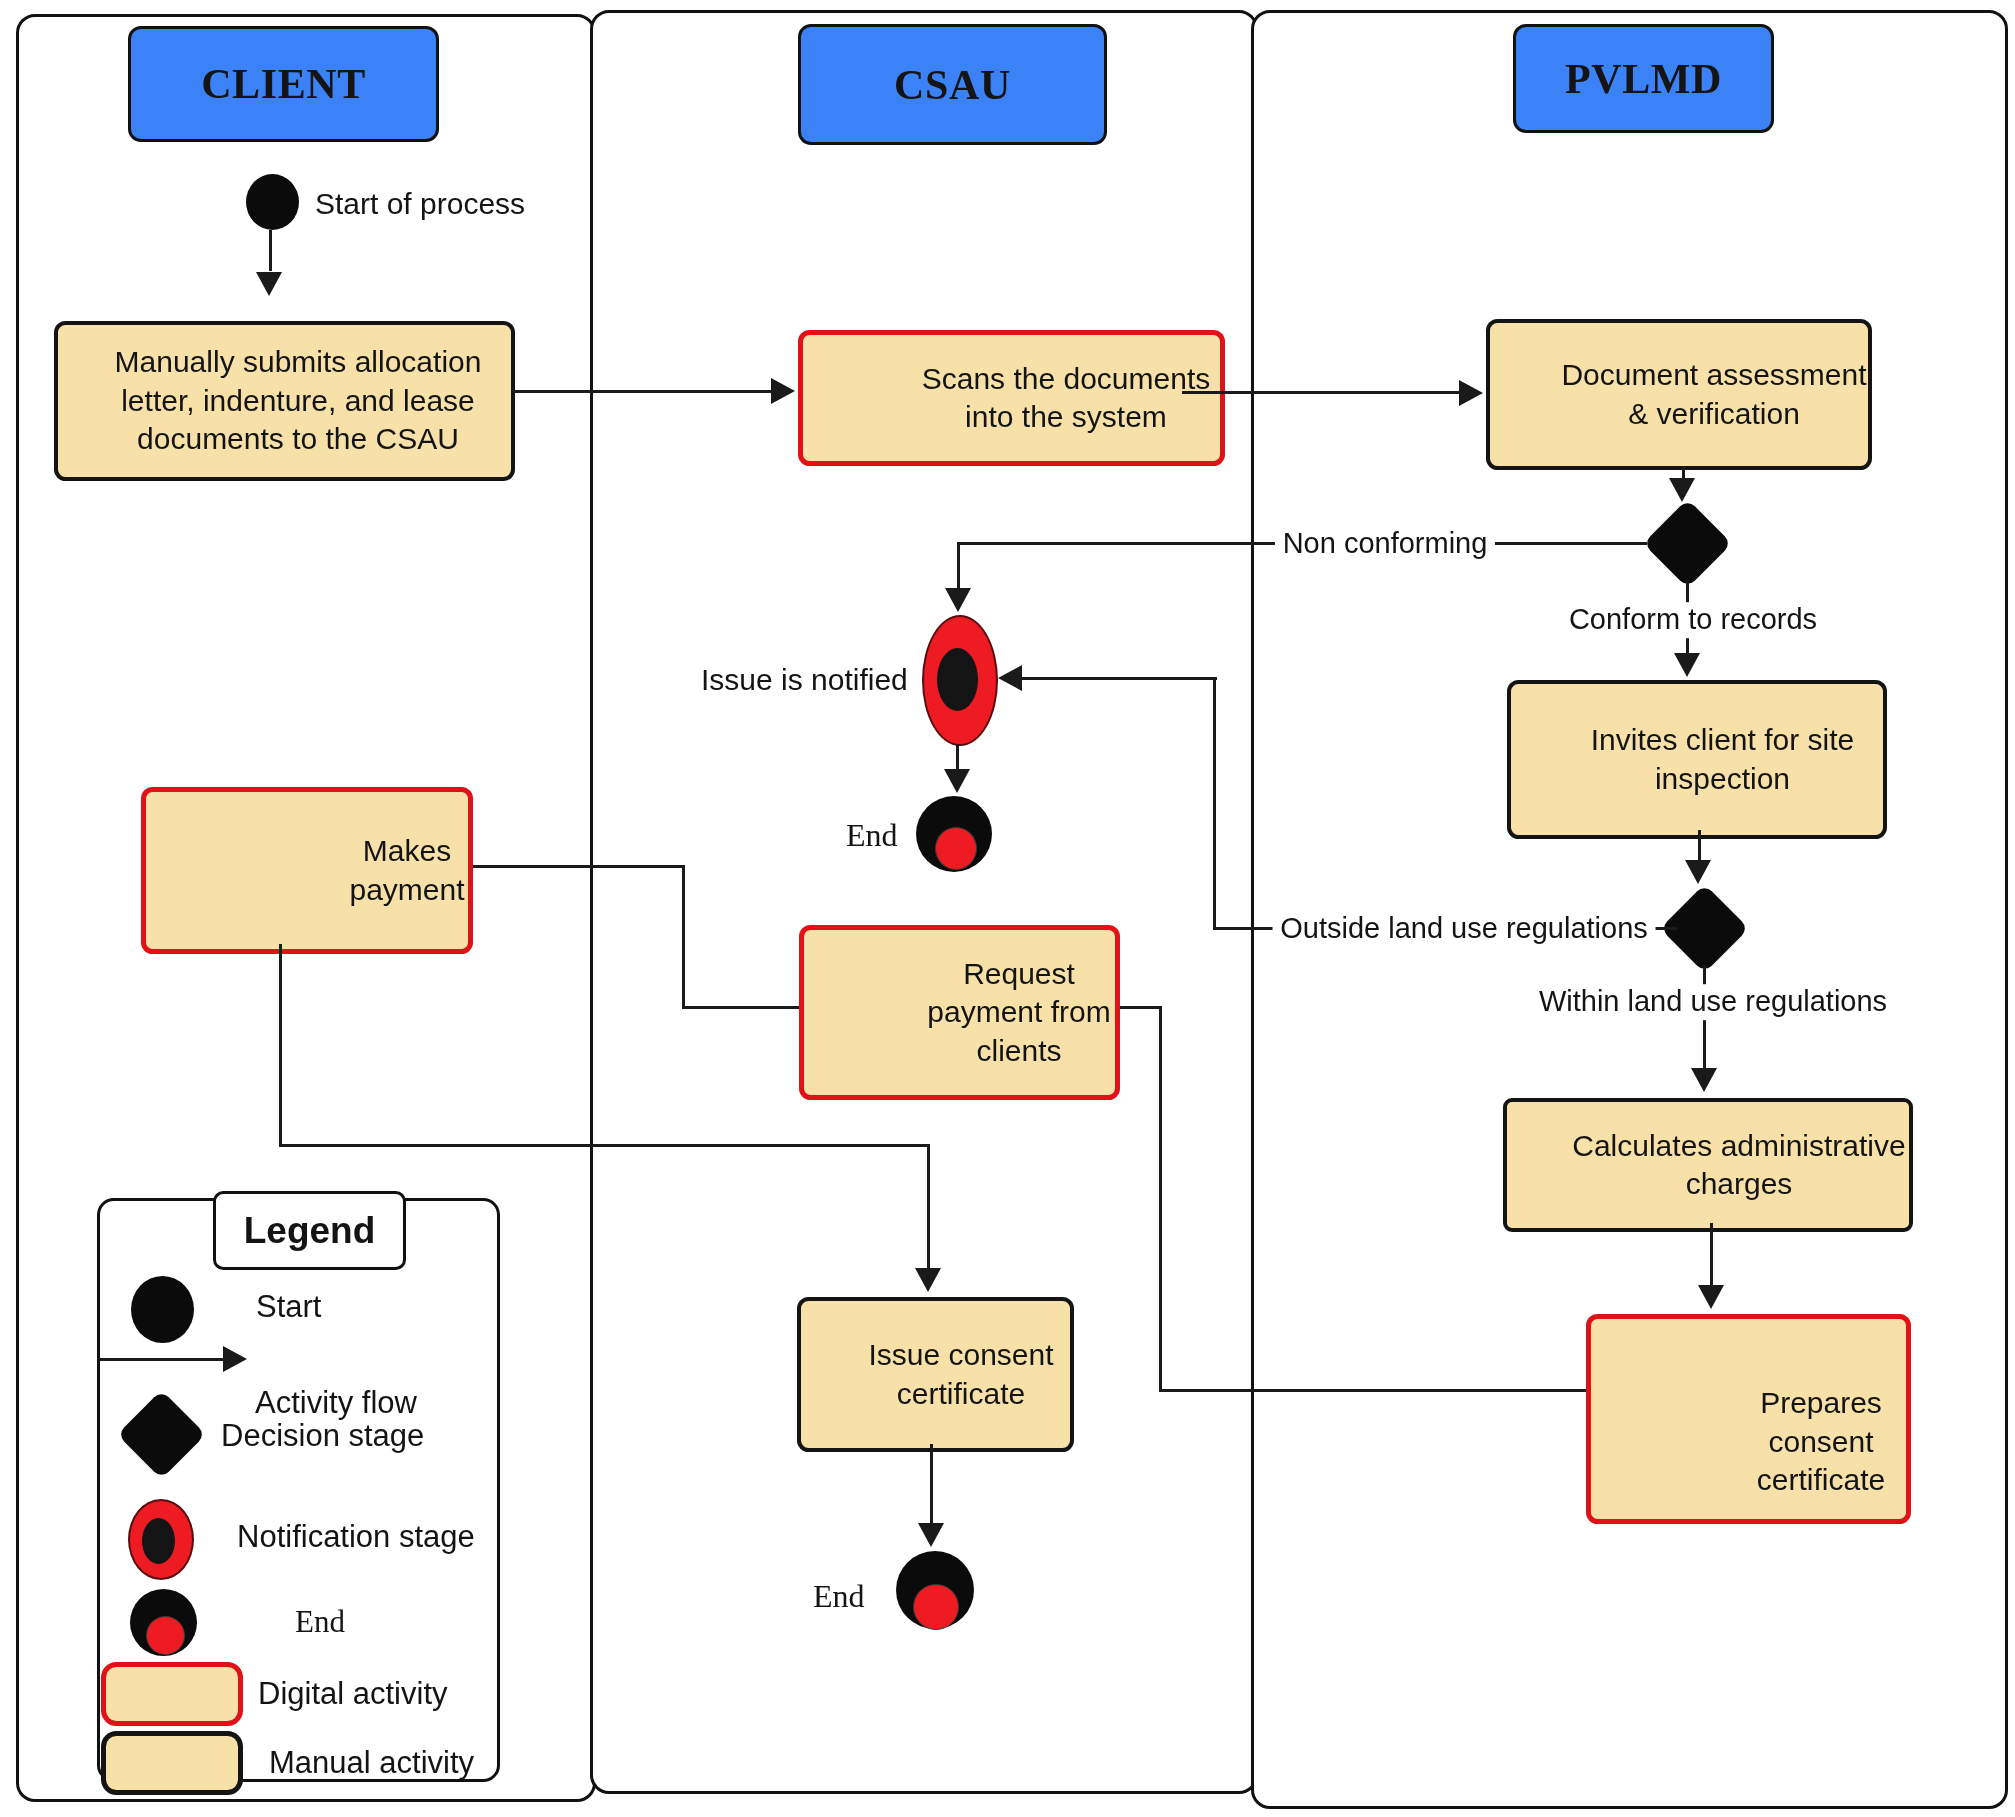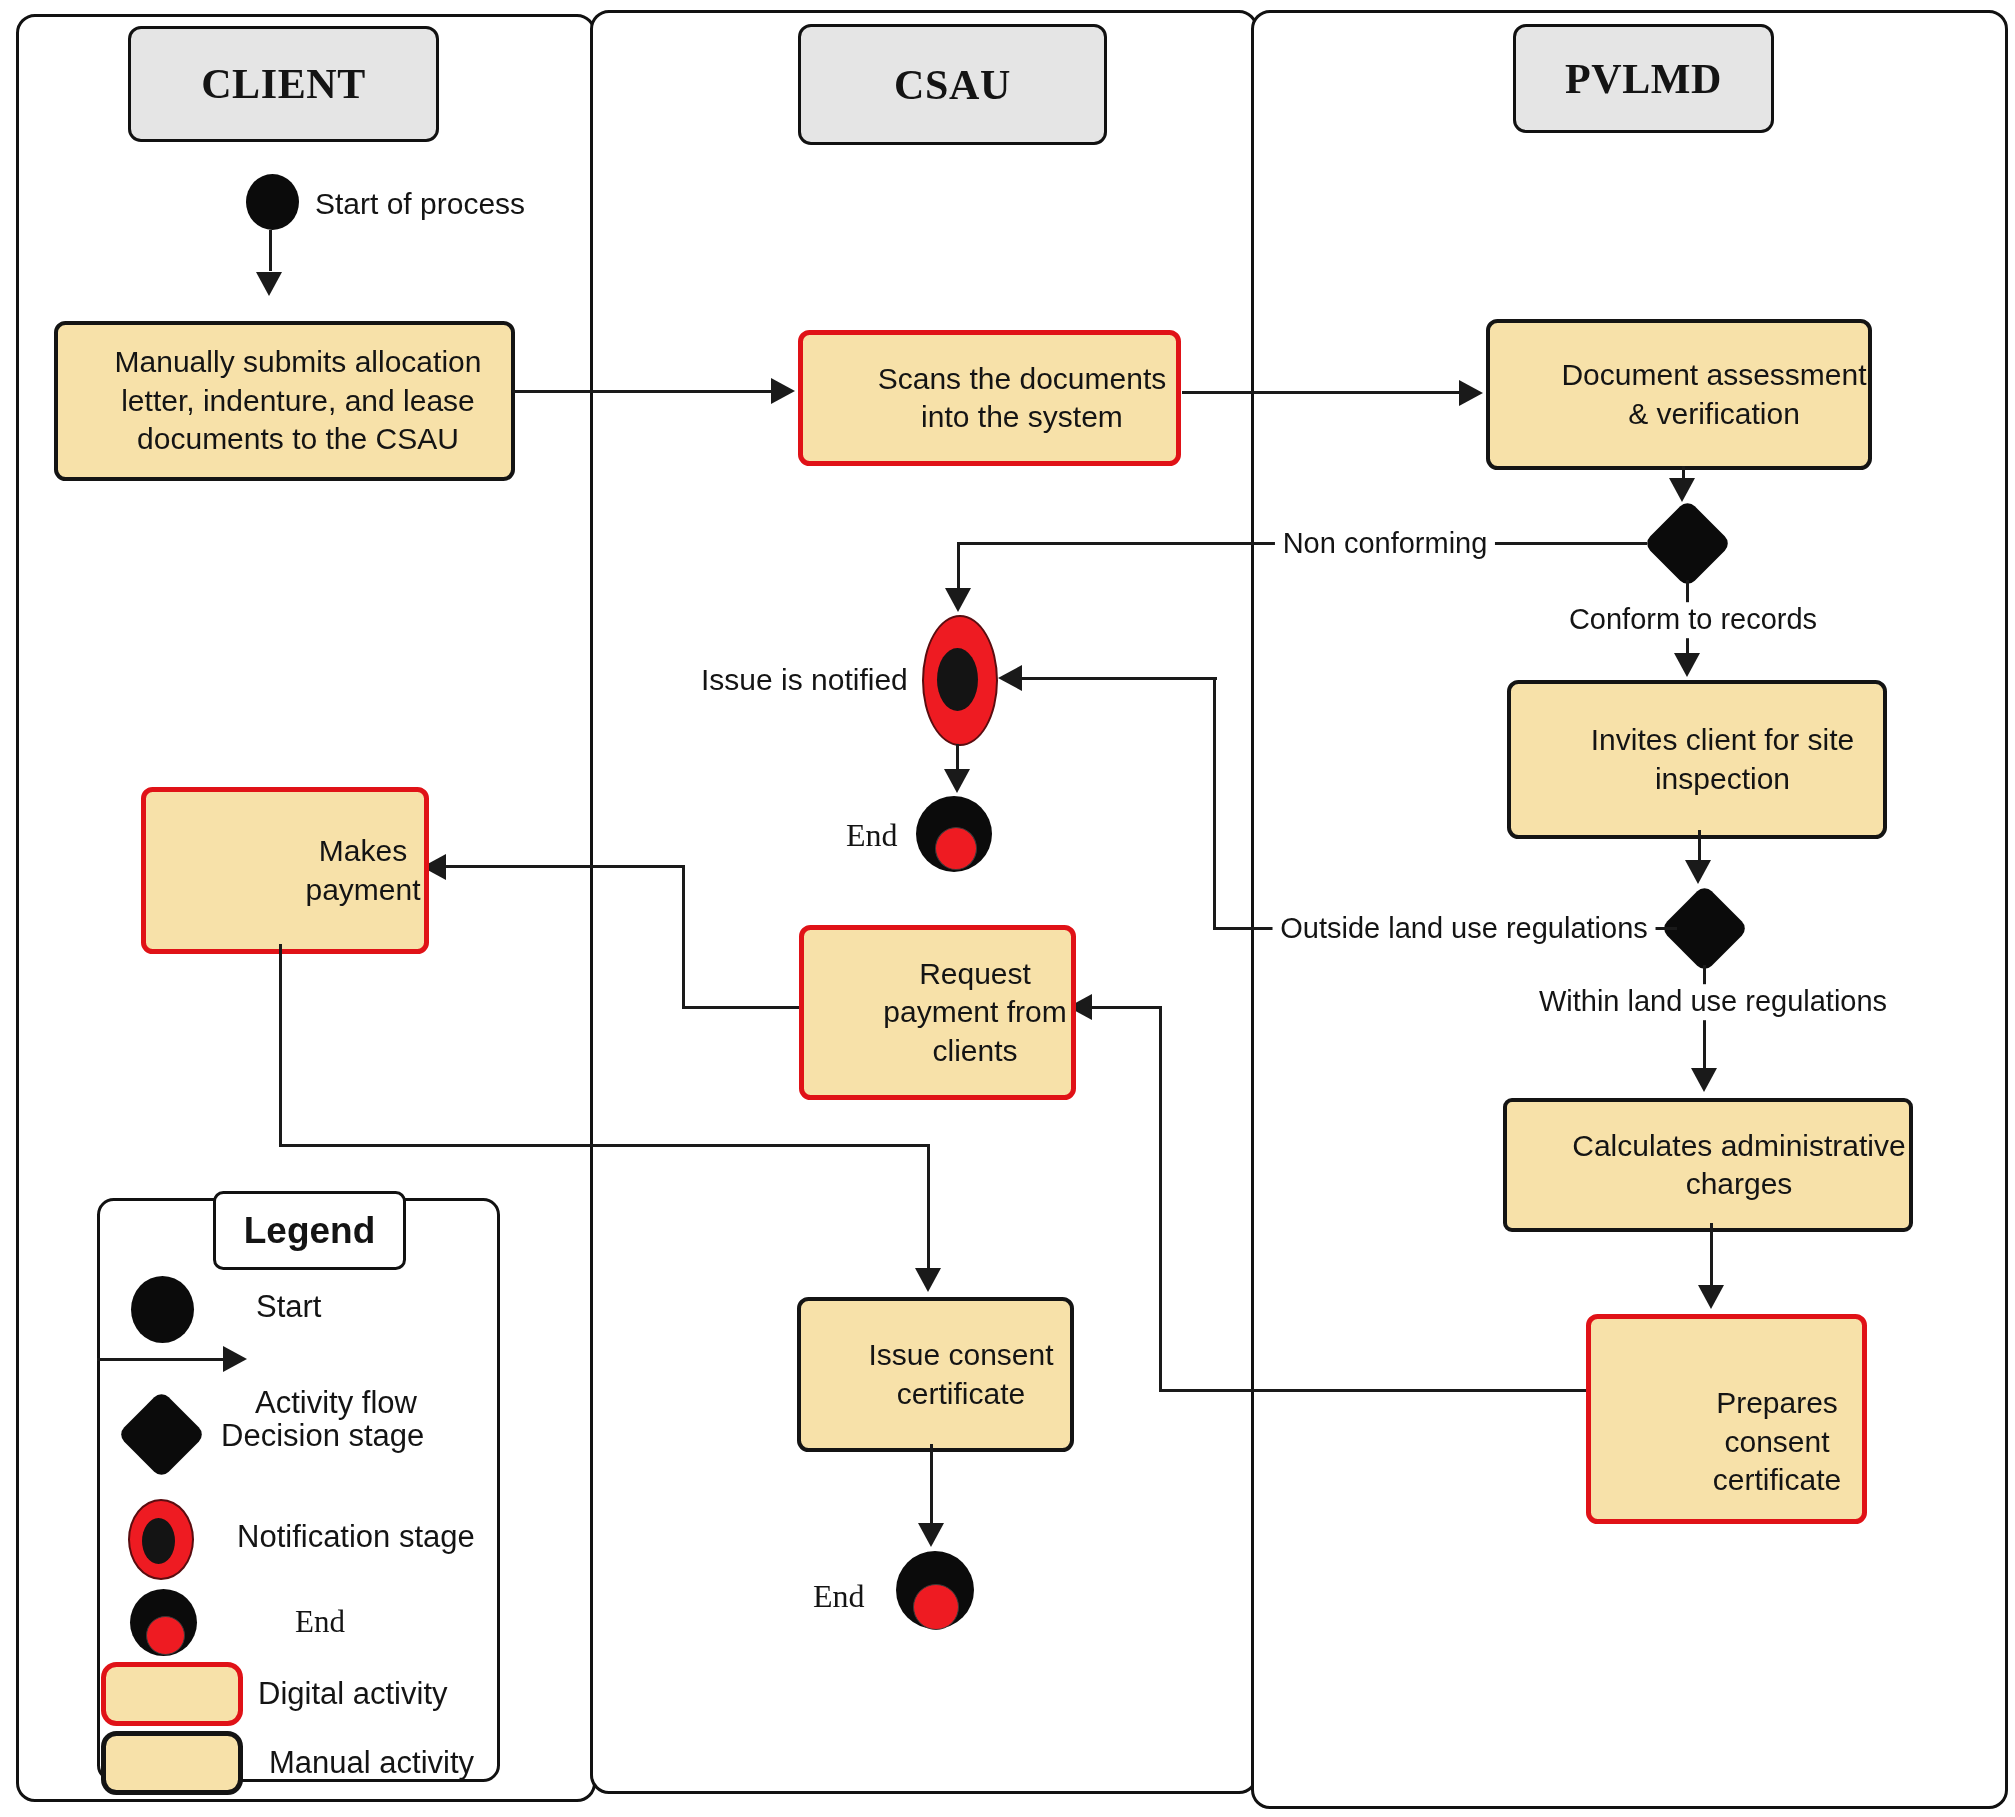--- a/index.html
+++ b/index.html
@@ -1,25 +1,25 @@
 <!DOCTYPE html>
 <html style="font-size:10.3px"><head>
 <meta charset="utf-8">
 <style>
   html,body{margin:0;padding:0;background:#ffffff;}
   #canvas{position:relative;width:2015px;height:1818px;background:#ffffff;overflow:hidden;
           font-family:"Liberation Sans", sans-serif;color:#141414;}
   .lane{position:absolute;background:#ffffff;border:3.2px solid #111;border-radius:19px;}
-  .hdr{position:absolute;background:#e5e5e5;border:3.8px solid #111;border-radius:13px;
+  .hdr{position:absolute;background:#3b82f6;border:3.8px solid #111;border-radius:13px;
        display:flex;align-items:center;justify-content:center;
        font-family:"Liberation Serif", serif;font-weight:bold;font-size:42px;letter-spacing:0.6px;}
   .node{position:absolute;display:flex;align-items:center;justify-content:flex-end;text-align:center;
         background:#F7E1A9;border-radius:11.5px;font-size:30px;line-height:1.28;}
   .manual{border:4.5px solid #141414;}
-  .digital{border:5.1px solid #E01217;}
+  .digital{border:5.1px solid #E01217;padding-left:44px;}
   .node span{display:block;}
   .diamond{position:absolute;width:63px;height:63px;background:#0b0b0b;border-radius:10.3px;
            transform:rotate(45deg);}
   .hl{position:absolute;height:3.2px;background:#1a1a1a;}
   .vl{position:absolute;width:3.2px;background:#1a1a1a;}
   .ad{position:absolute;width:0;height:0;border-left:13.5px solid transparent;
       border-right:13.5px solid transparent;border-top:24px solid #1a1a1a;}
   .ar{position:absolute;width:0;height:0;border-top:13.5px solid transparent;
       border-bottom:13.5px solid transparent;border-left:24px solid #1a1a1a;}
   .al{position:absolute;width:0;height:0;border-top:13.5px solid transparent;

